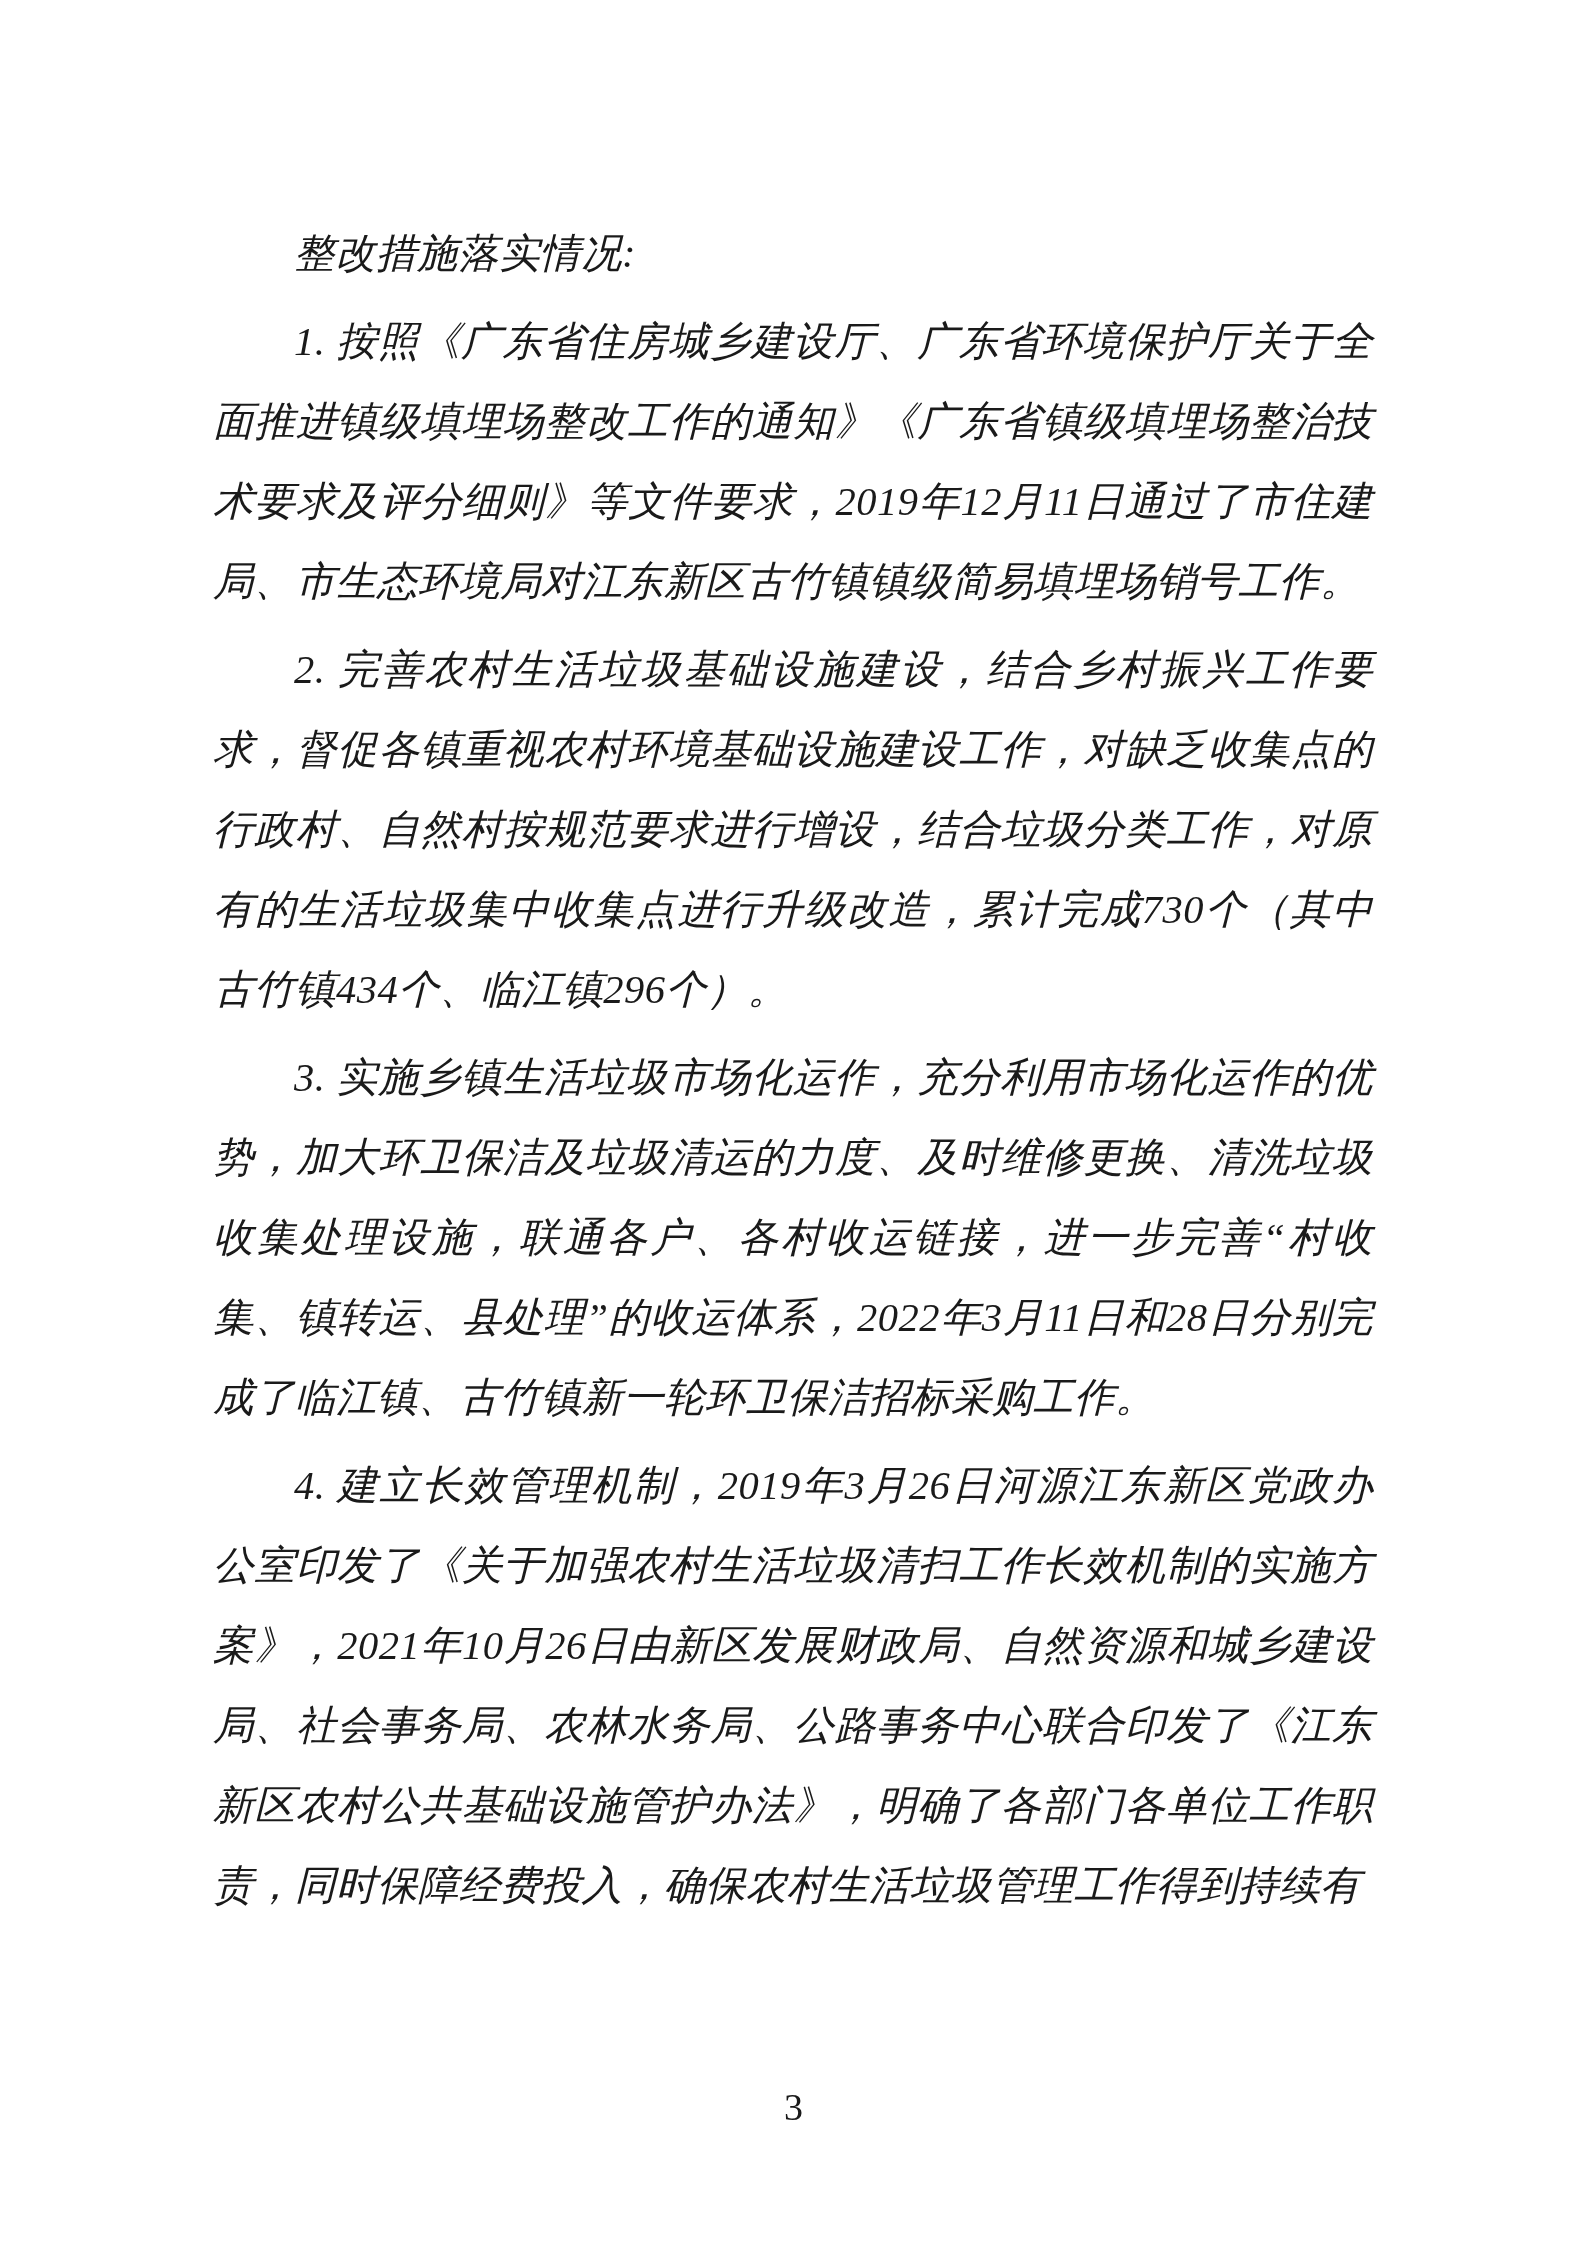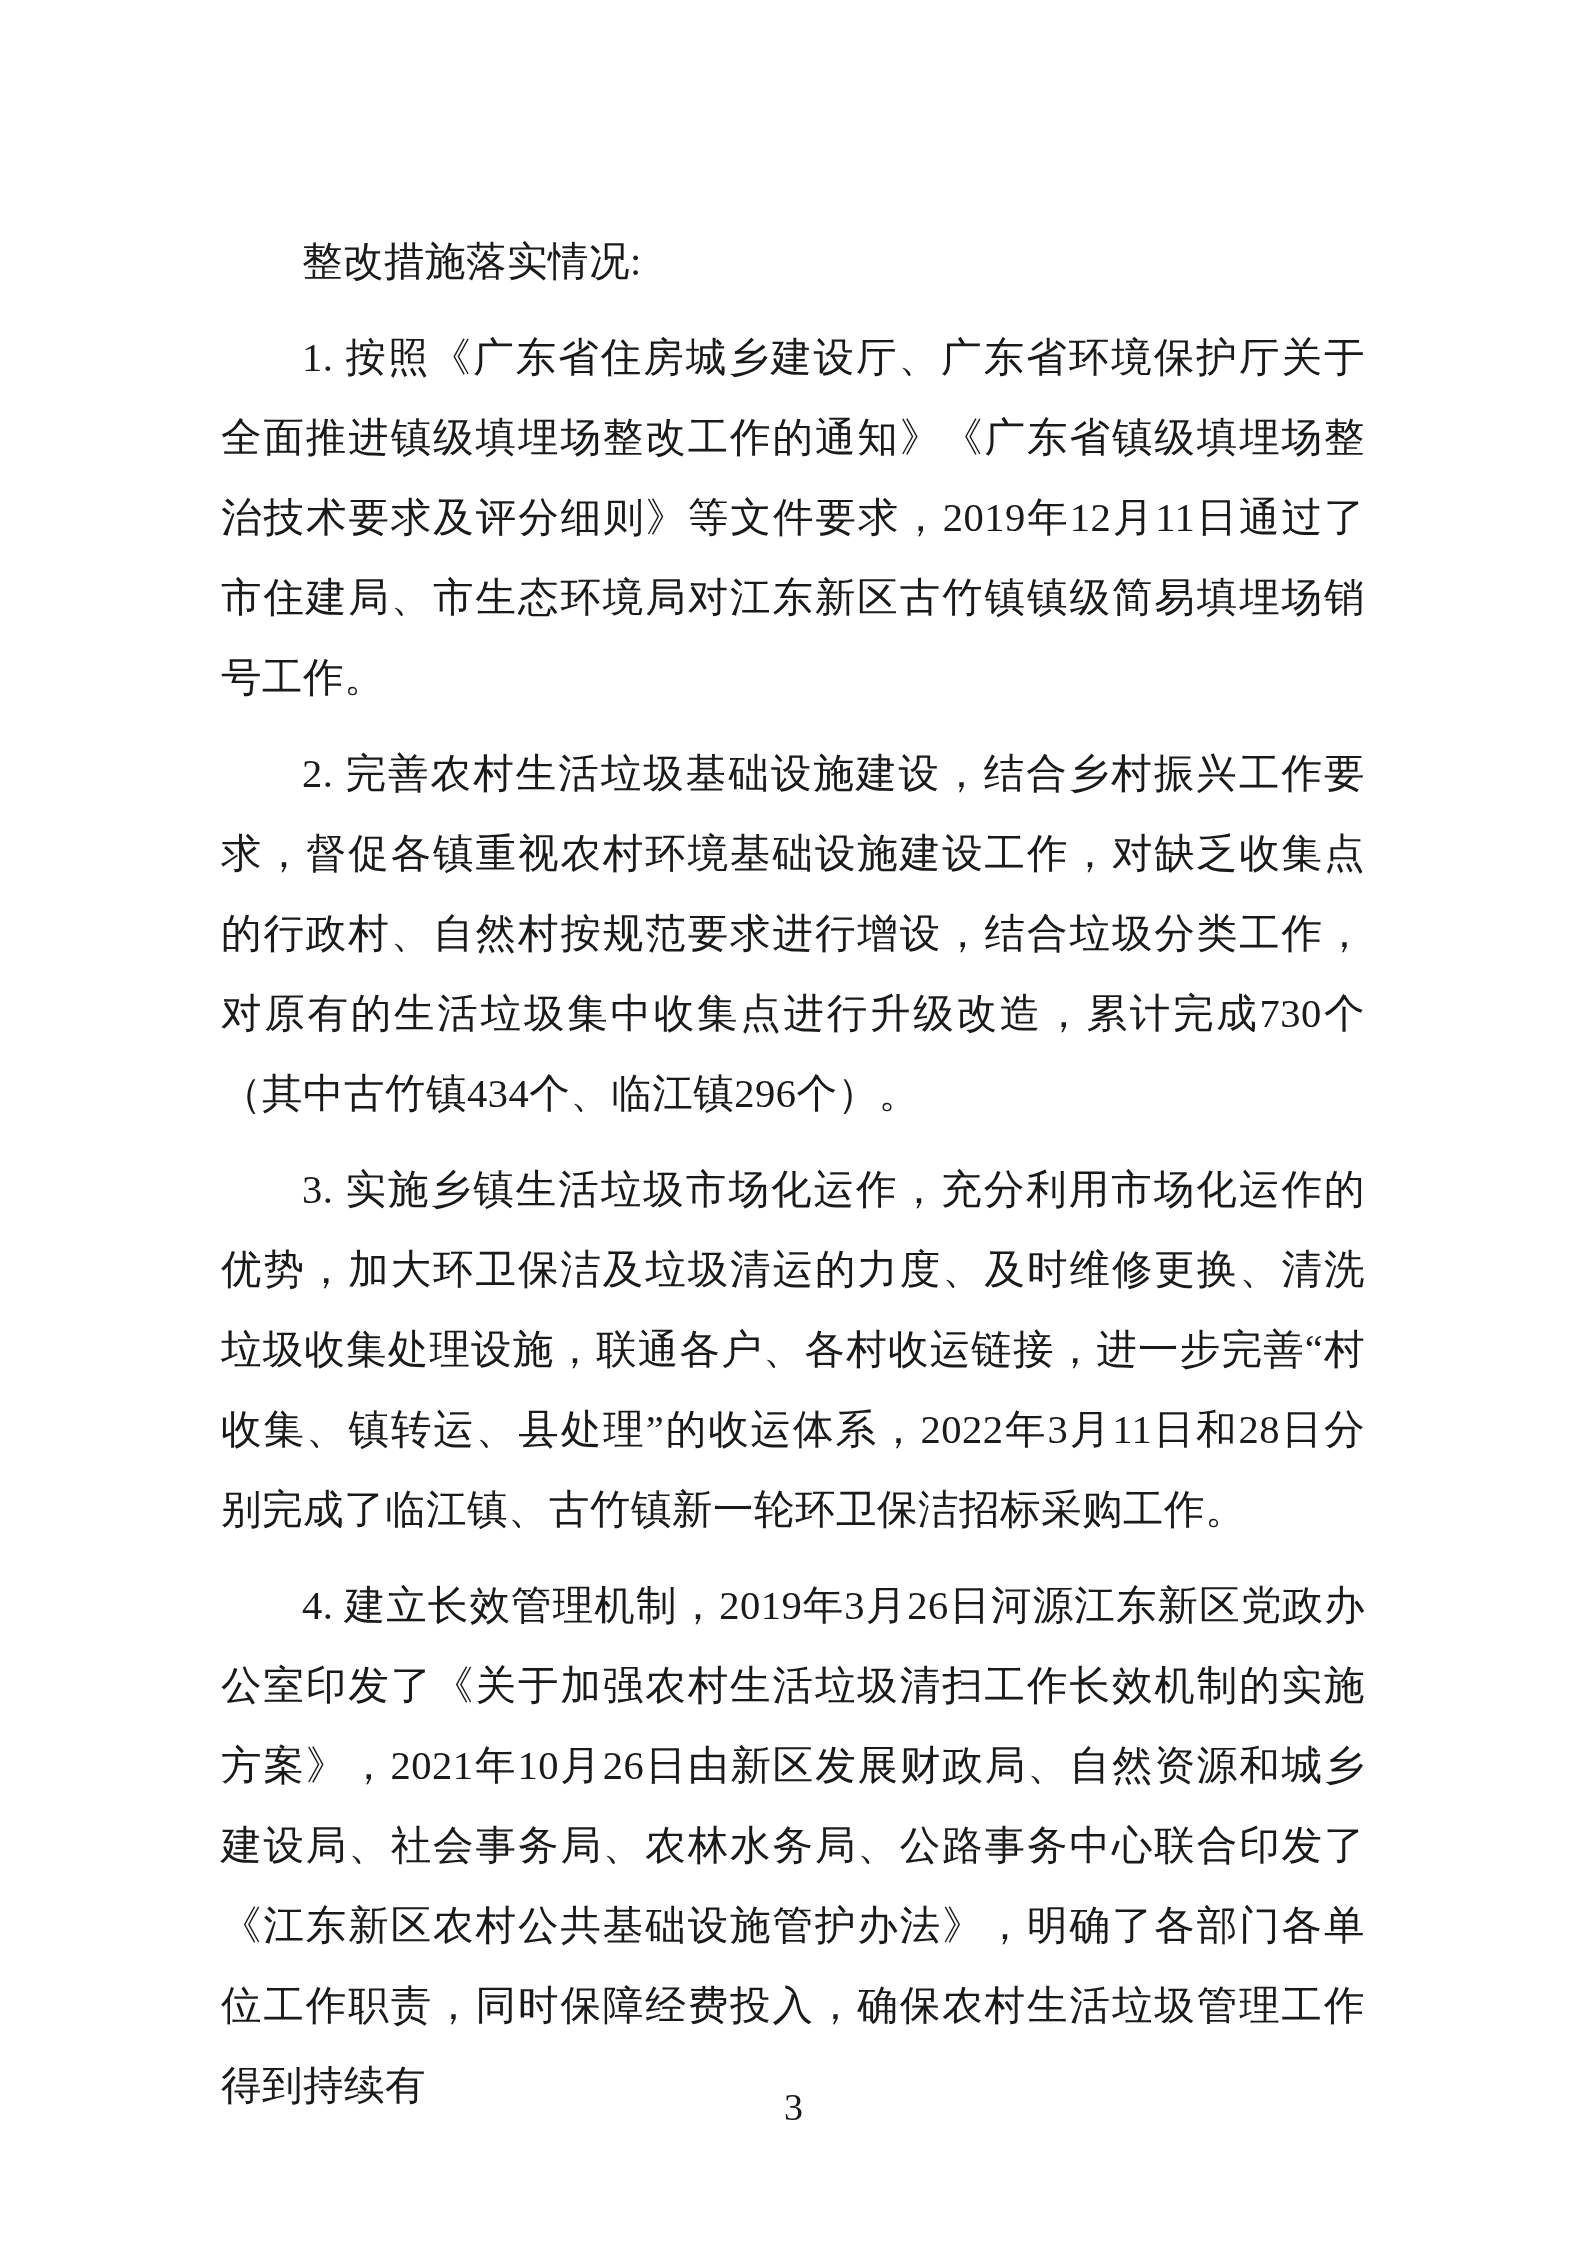--- a/index.html
+++ b/index.html
@@ -21,24 +21,25 @@
     left: 205px;
     top: 206px;
     width: 1176px;
     font-size: 40.5px;
     line-height: 80px;
     text-align: justify;
     text-justify: inter-ideograph;
     letter-spacing: 0.5px;
   }
   .para {
-    margin: 16px;
+    margin: 8px;
     padding: 0;
     text-indent: 2em;
     word-break: break-all;
+    font-style: italic;
   }
   .page-number {
     position: absolute;
     left: 0;
     top: 2083px;
     width: 100%;
     text-align: center;
     font-size: 38px;
     line-height: 48px;
     color: #1a1a1a;

